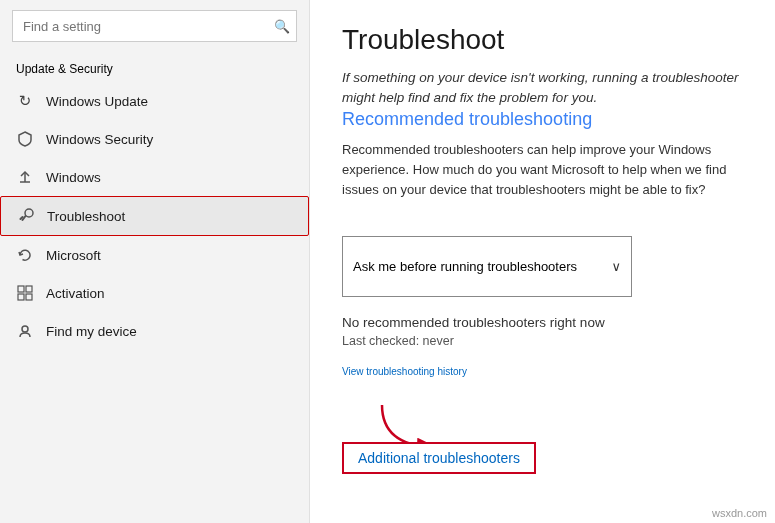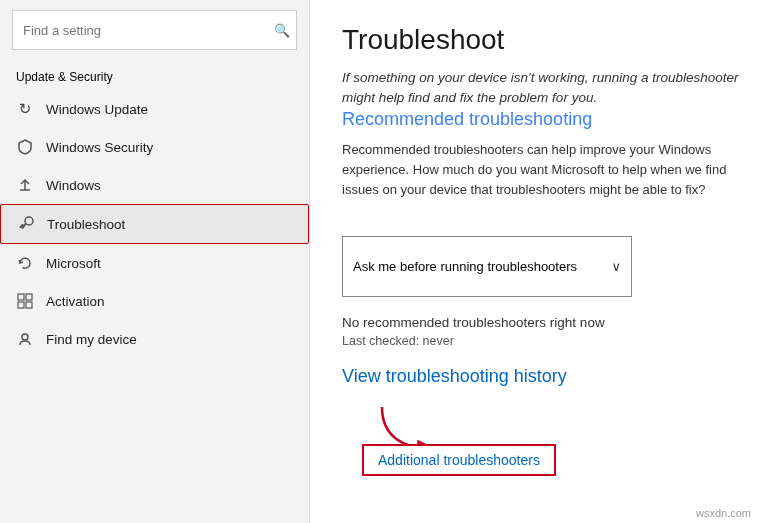--- a/index.html
+++ b/index.html
@@ -33,21 +33,21 @@
       padding: 0;
       overflow-y: auto;
       border-right: 1px solid #e0e0e0;
     }
     .sidebar-search {
       margin: 10px 12px 12px 12px;
       position: relative;
     }
     .sidebar-search input {
       width: 100%;
-      height: 40px;
+      height: 32px;
       padding: 0 30px 0 10px;
       border: 1px solid #ccc;
       background: #fff;
       font-size: 13px;
       outline: none;
     }
     .sidebar-search .search-icon-btn {
       position: absolute;
       right: 6px;
       top: 50%;
@@ -148,53 +148,52 @@
       color: #333;
       margin-bottom: 4px;
       font-weight: 400;
     }
     .last-checked {
       font-size: 12.5px;
       color: #555;
       margin-bottom: 18px;
     }
     .view-history-link {
-      font-size: 18px;
+      font-size: 10px;
       color: #0067c0;
       cursor: pointer;
       text-decoration: none;
       display: block;
-      margin-bottom: 20px;
+      margin-bottom: 28px;
     }
     
     .additional-btn-wrapper {
       position: relative;
       display: inline-block;
     }
     .additional-btn {
       display: inline-block;
       border: 2px solid #c8001e;
       padding: 6px 14px;
       color: #0067c0;
       font-size: 14px;
       cursor: pointer;
       background: #fff;
       text-decoration: none;
-      margin-left: 20px;
     }
     
     .arrow-container {
       position: relative;
       margin-top: 10px;
     }
     
     .watermark {
       position: fixed;
       bottom: 4px;
-      right: 24px;
+      right: 8px;
       font-size: 11px;
       color: #999;
       z-index: 100;
     }
   </style>
 </head>
 <body>
 
 <div class="app-window">
   <div class="content-area">

